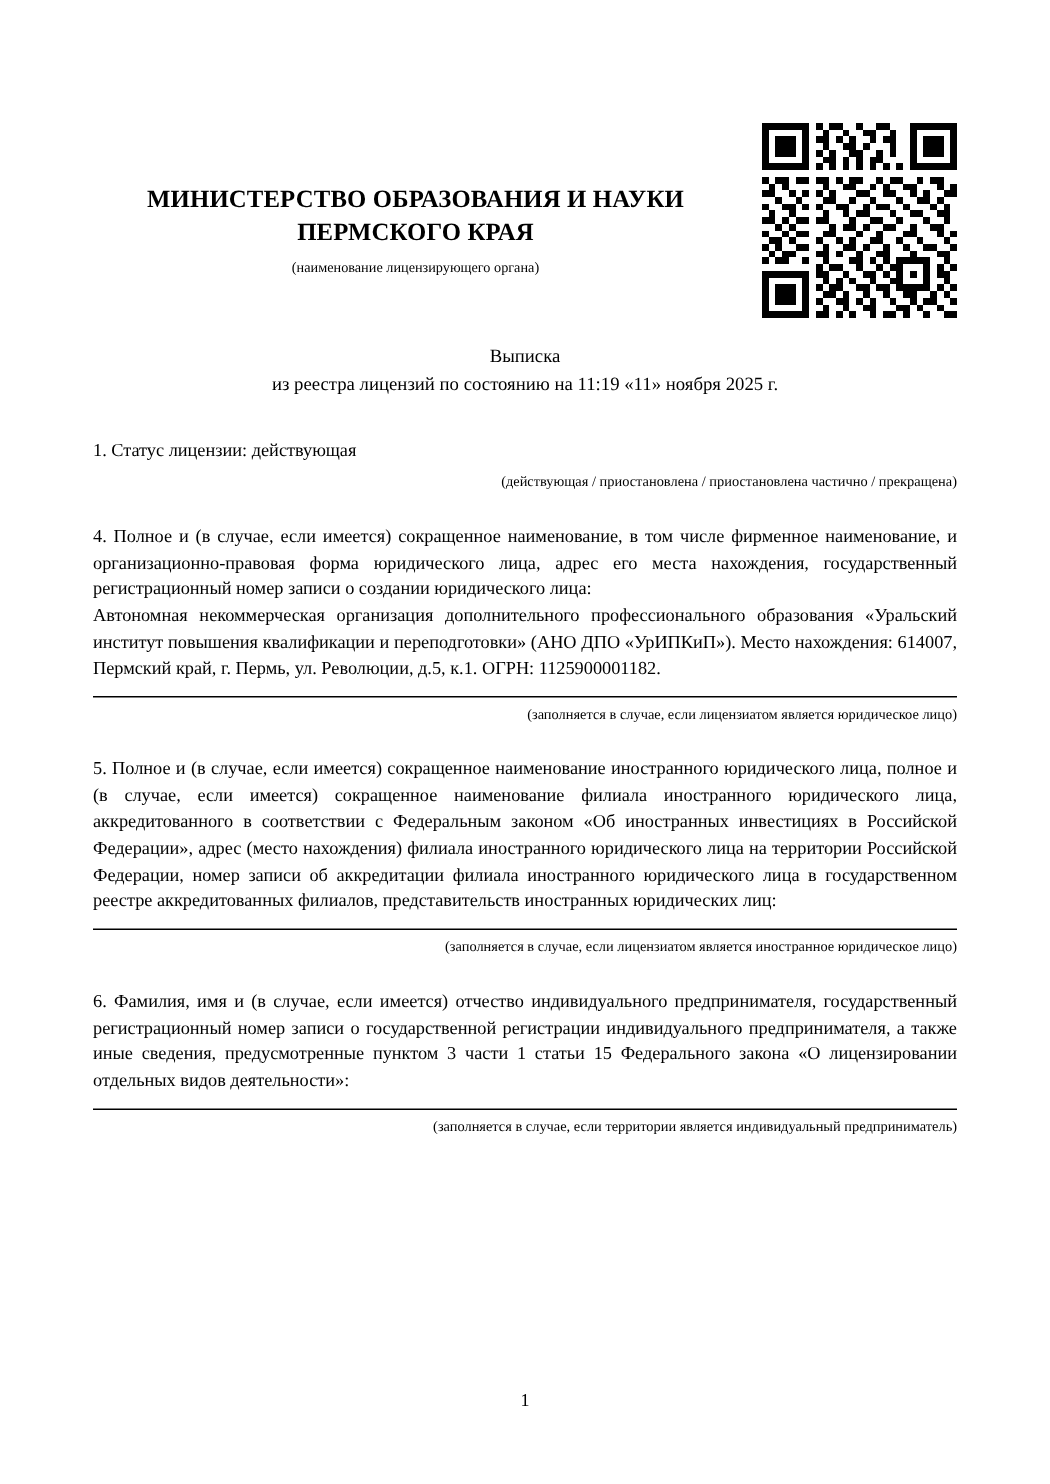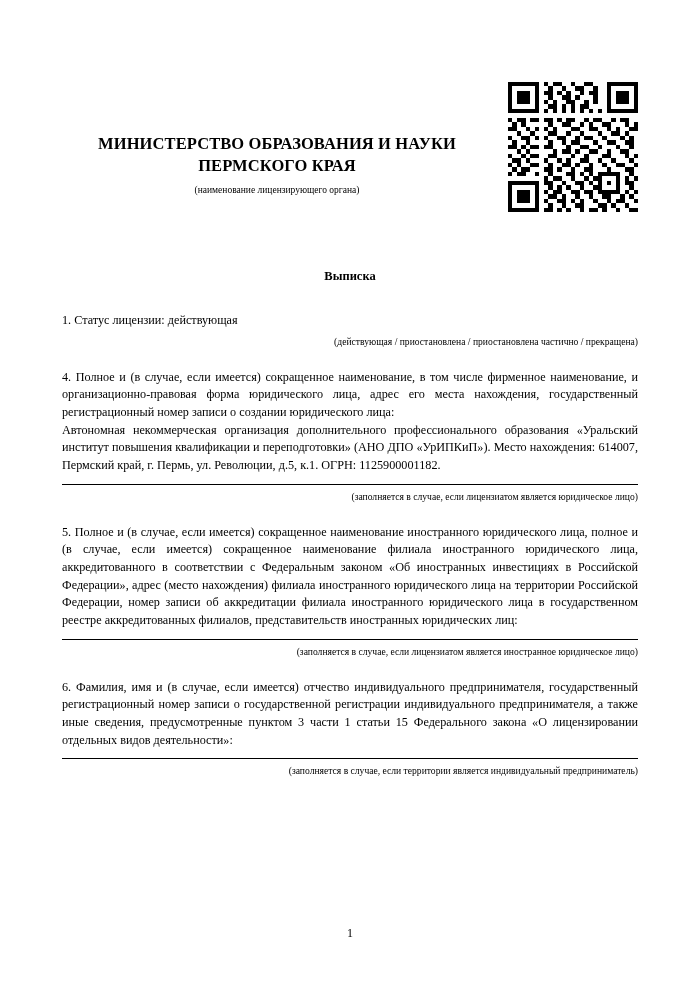--- a/index.html
+++ b/index.html
@@ -13,21 +13,21 @@
     position: relative;
     font-family: "Liberation Serif", serif;
     color: #000000;
     overflow: hidden;
   }
   .page {
     position: relative;
     width: 700px;
     height: 989px;
     box-sizing: border-box;
-    padding: 11px 62px;
+    padding: 0 62px;
   }
   .qr {
     position: absolute;
     top: 82px;
     right: 62px;
     width: 130px;
     height: 130px;
   }
   .qr svg { display: block; }
 
@@ -41,25 +41,24 @@
     font-weight: bold;
     line-height: 1.35;
     letter-spacing: 0.1px;
   }
   .org-caption {
     font-size: 9.5px;
     margin-top: 7px;
   }
 
   .doc-title {
-    margin-top: 72px;
+    margin-top: 44px;
     text-align: center;
     font-size: 12.5px;
     line-height: 1.55;
-    font-weight: bold;
   }
 
   .section {
     margin-top: 20px;
     font-size: 12.2px;
     line-height: 1.45;
     text-align: justify;
   }
   .section.first { margin-top: 26px; }
   .caption {
@@ -330,20 +329,21 @@
     </svg>
   </div>
 
   <div class="header-block">
     <div class="org-title">МИНИСТЕРСТВО ОБРАЗОВАНИЯ И НАУКИ ПЕРМСКОГО КРАЯ</div>
     <div class="org-caption">(наименование лицензирующего органа)</div>
   </div>
 
   <div class="doc-title">
     <div>Выписка</div>
+    <div>из реестра лицензий по состоянию на 11:19 «11» ноября 2025 г.</div>
   </div>
 
   <div class="section first">
     <div class="body-text">1. Статус лицензии: действующая</div>
     <div class="caption">(действующая / приостановлена / приостановлена частично / прекращена)</div>
   </div>
 
 
 
   <div class="section">

